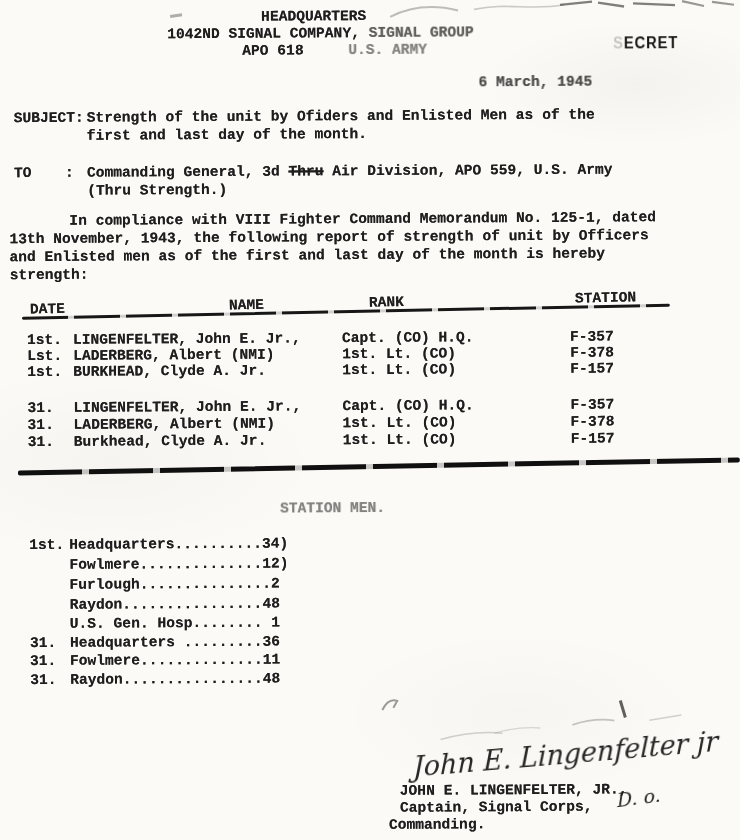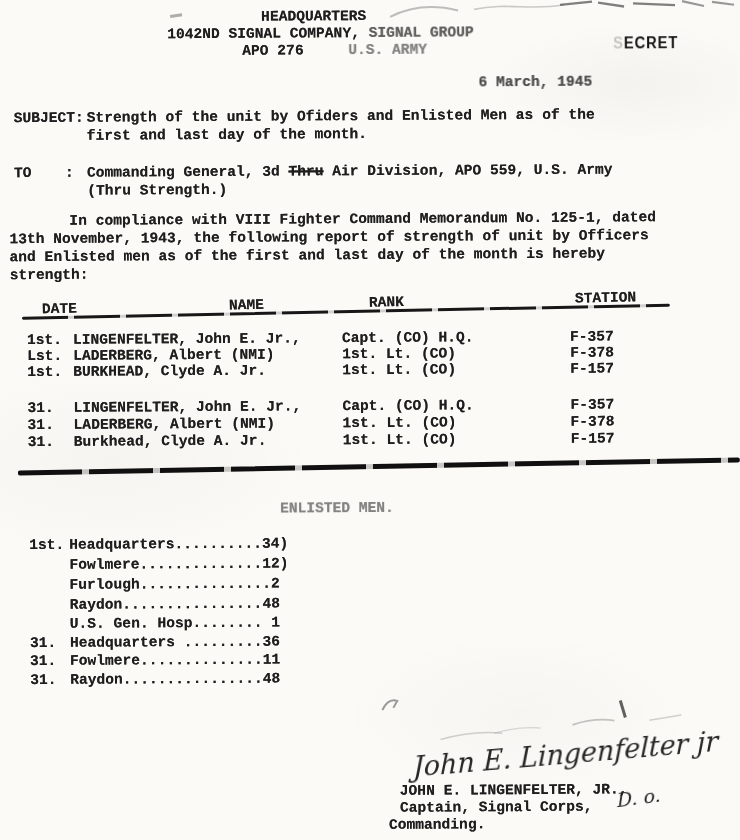--- a/index.html
+++ b/index.html
@@ -60,21 +60,21 @@
     <svg class="scr" style="left:382px;top:0" width="358" height="24" viewBox="0 0 358 24">
       <path d="M8 17 C 28 7, 52 5, 76 11" stroke="#8b8b8b" stroke-width="2" fill="none" opacity=".55"></path>
       <path d="M92 10 C 126 3, 148 12, 182 6" stroke="#9a9a9a" stroke-width="1.6" fill="none" opacity=".5"></path>
       <path d="M178 6 l32 -3 m6 1 l26 4 m9 -3 l42 2" stroke="#4a4a4a" stroke-width="2.4" fill="none" opacity=".7"></path>
       <path d="M300 3 l22 5 m8 -4 l22 3" stroke="#565656" stroke-width="2.2" fill="none" opacity=".6"></path>
     </svg>
     <div class="dash-mark"></div>
 
     <div class="tw" style="left:261px;top:8px">HEADQUARTERS</div>
     <div class="tw" style="left:167px;top:25px"><span>1042ND SIGNAL COMPANY, </span><span class="smudge">SIGNAL GROUP</span></div>
-    <div class="tw" style="left:242px;top:42px">APO 276</div>
+    <div class="tw" style="left:242px;top:42px">APO 618</div>
     <div class="tw faded" style="left:348px;top:42px">U.S. ARMY</div>
 
     <div class="stamp" style="left:610px;top:36px"><span class="s-faint">S</span><span>ECRET</span></div>
 
     <div class="tw soft" style="left:478px;top:75px">6 March, 1945</div>
 
     <div class="tw" style="left:13px;top:108px">SUBJECT:</div>
     <div class="tw" style="left:86px;top:108px">Strength of the unit by Ofiders and Enlisted Men as of the</div>
     <div class="tw" style="left:86px;top:126px">first and last day of the month.</div>
 
@@ -82,21 +82,21 @@
     <div class="tw" style="left:64px;top:163px">:</div>
     <div class="tw" style="left:86px;top:163px"><span>Commanding General, 3d </span><span class="strike">Thru</span><span> Air Division, APO 559, U.S. Army</span></div>
     <div class="tw" style="left:86px;top:181px">(Thru Strength.)</div>
 
     <div class="tw" style="left:68px;top:211px">In compliance with VIII Fighter Command Memorandum No. 125-1, dated</div>
     <div class="tw" style="left:8px;top:229px">13th November, 1943, the following report of strength of unit by Officers</div>
     <div class="tw" style="left:8px;top:247px">and Enlisted men as of the first and last day of the month is hereby</div>
     <div class="tw" style="left:8px;top:265px">strength:</div>
 
     <div class="thead">
-      <div class="tw" style="left:20px">DATE</div>
+      <div class="tw" style="left:8px">DATE</div>
       <div class="tw" style="left:207px">NAME</div>
       <div class="tw" style="left:347px">RANK</div>
       <div class="tw" style="left:553px">STATION</div>
     </div>
     <div class="rule rule-head"></div>
 
     <div class="orow" style="top:330px">
       <span class="tw" style="left:25px">1st.</span>
       <span class="tw" style="left:71px">LINGENFELTER, John E. Jr.,</span>
       <span class="tw" style="left:340px">Capt. (CO) H.Q.</span>
@@ -129,21 +129,21 @@
     </div>
     <div class="orow" style="top:432px">
       <span class="tw" style="left:25px">31.</span>
       <span class="tw" style="left:71px">Burkhead, Clyde A. Jr.</span>
       <span class="tw" style="left:340px">1st. Lt. (CO)</span>
       <span class="tw" style="left:568px">F-157</span>
     </div>
 
     <div class="rule rule-mid"></div>
 
-    <div class="tw faded" style="left:277px;top:500px">ENLISTED MEN.</div>
+    <div class="tw faded" style="left:277px;top:500px">STATION MEN.</div>
 
     <div class="erow" style="top:535px">
       <span class="tw" style="left:26px">1st.</span>
       <span class="tw" style="left:66px">Headquarters..........34)</span>
     </div>
     <div class="erow" style="top:555px">
       <span class="tw" style="left:26px"></span>
       <span class="tw" style="left:66px">Fowlmere..............12)</span>
     </div>
     <div class="erow" style="top:575px">

